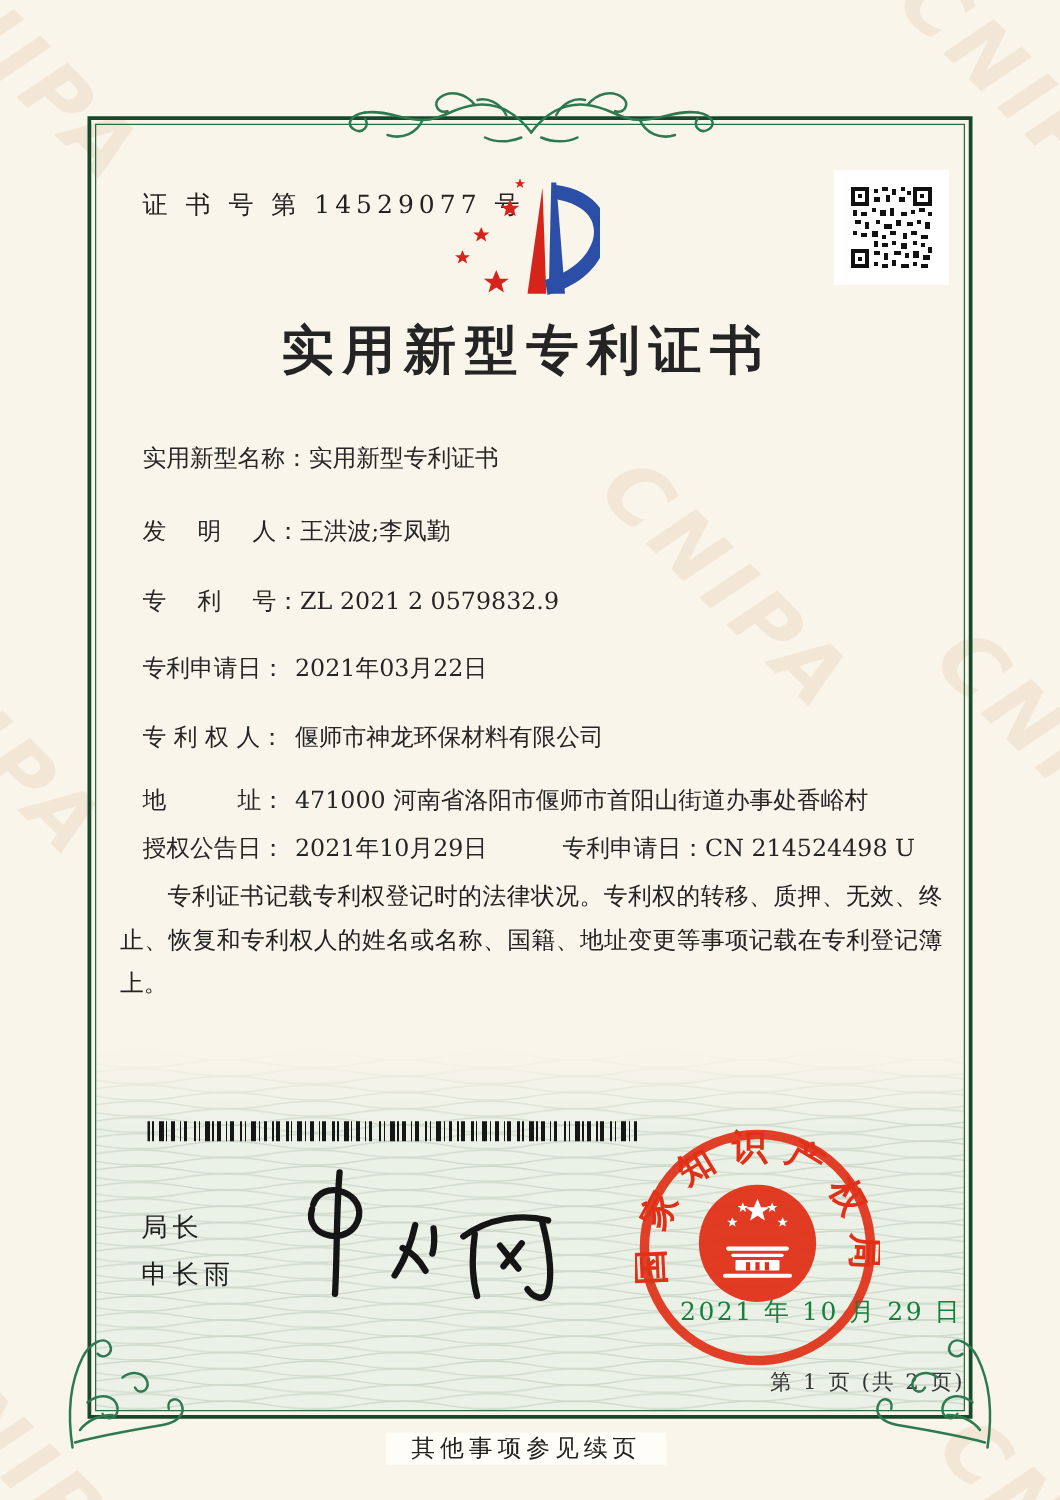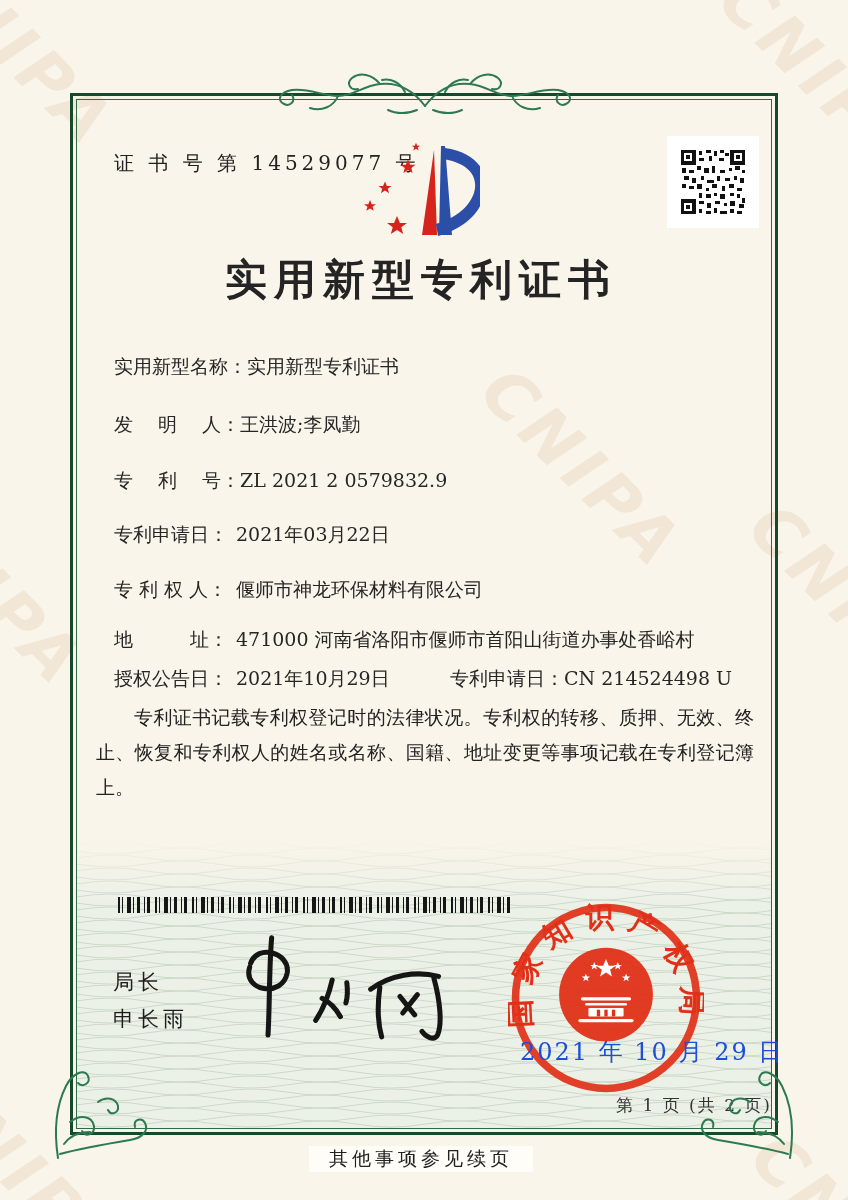--- a/index.html
+++ b/index.html
@@ -48,22 +48,22 @@
       #161616 0 2px,rgba(0,0,0,0) 2px 4px,#161616 4px 5px,rgba(0,0,0,0) 5px 9px,
       #161616 9px 13px,rgba(0,0,0,0) 13px 15px,#161616 15px 16px,rgba(0,0,0,0) 16px 19px,
       #161616 19px 22px,rgba(0,0,0,0) 22px 26px,#161616 26px 27px,rgba(0,0,0,0) 27px 29px,
       #161616 29px 32px,rgba(0,0,0,0) 32px 37px);}
   .director-label{left:113px;top:968px;font-size:21px;z-index:2;
       font-family:"DejaVu Sans","Liberation Sans",sans-serif;color:#1d1d1d;letter-spacing:4px;}
   .director-name{left:113px;top:1005px;font-size:21px;z-index:2;
       font-family:Liberation Sans, sans-serif;color:#1d1d1d;letter-spacing:4px;}
   .signature{left:235px;top:928px;z-index:2;}
   .seal{left:508px;top:900px;z-index:2;}
-  .seal-date{left:520px;top:1036px;width:220px;font-size:24px;letter-spacing:2px;
-             color:#1d4ed8;z-index:4;white-space:nowrap;}
+  .seal-date{left:544px;top:1036px;width:220px;font-size:20px;letter-spacing:2px;
+             color:#15803d;z-index:4;white-space:nowrap;}
   .page-info{left:70px;top:1094px;width:702px;text-align:right;font-size:17px;
              color:#333;z-index:2;letter-spacing:2px;}
   .cont-note{left:70px;top:1146px;width:702px;text-align:center;z-index:2;}
   .cont-note span{display:inline-block;background:#fffdf8;padding:0 20px;font-size:19px;
                   letter-spacing:4px;color:#222;}
   .flourish-top{left:190px;top:70px;z-index:4;}
   .corner-bl{left:50px;top:1060px;z-index:4;}
   .corner-br{left:688px;top:1060px;z-index:4;transform:scaleX(-1);}
 </style>
 </head>

